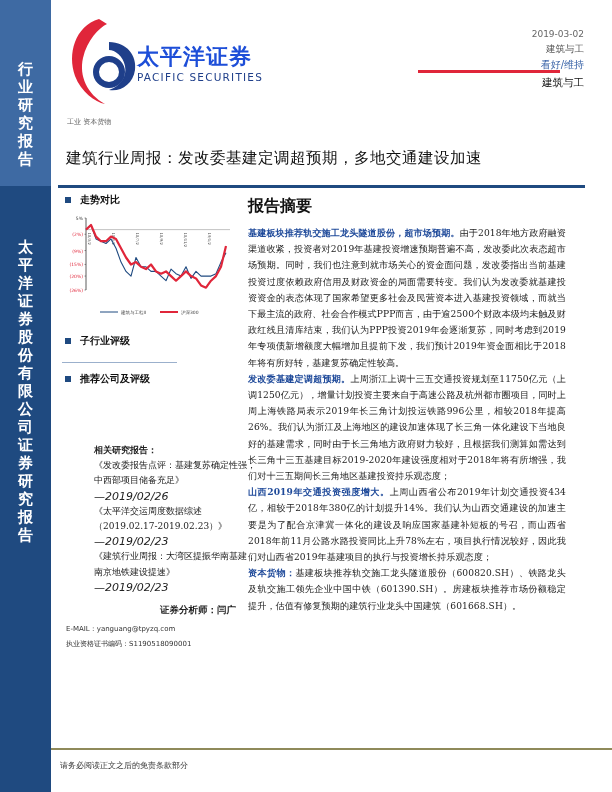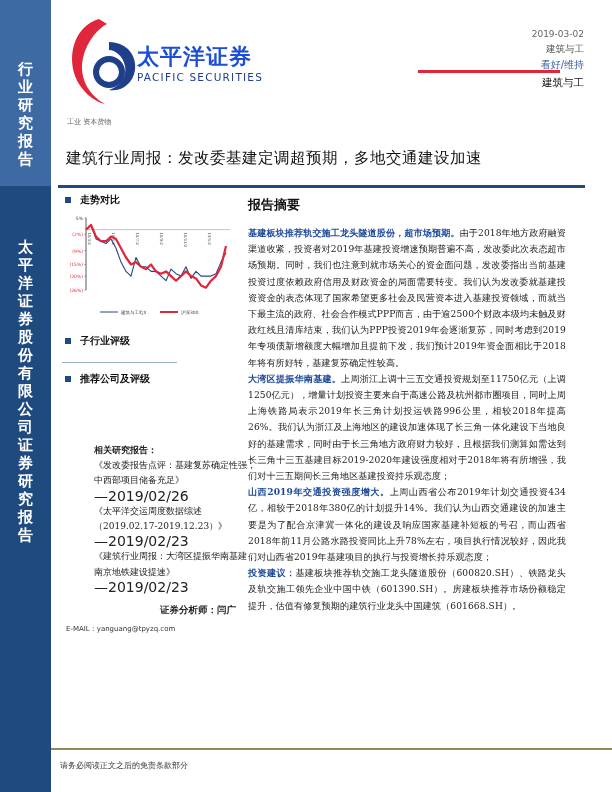--- a/index.html
+++ b/index.html
@@ -58,28 +58,28 @@
     font-family: "DejaVu Serif", serif; display: flex; align-items: center;
   }
   .sq { width: 6px; height: 6px; background: #1f4a80; display: inline-block; margin-right: 9px; }
 
   .chart { position: absolute; left: 60px; top: 212px; width: 176px; height: 108px; }
 
   .hr-grey { position: absolute; left: 62px; top: 362px; width: 115px; height: 1px; background: #9bb0cc; }
 
   .related { position: absolute; left: 66px; top: 443px; width: 170px; font-size: 9px; line-height: 15.2px; color: #222; margin-left: 28px; }
   .related .rh { font-weight: bold; }
-  .related .date { font-family: "DejaVu Sans", sans-serif; font-size: 14px; }
+  .related .date { font-family: "DejaVu Sans", sans-serif; font-size: 11px; font-style: italic; }
 
   .analyst { position: absolute; left: 66px; top: 604px; width: 170px; }
   .analyst .name { font-weight: bold; font-size: 9.5px; margin-bottom: 5px; text-align: right; }
   .analyst .line { font-size: 7px; line-height: 15px; color: #333; font-family: "DejaVu Sans", sans-serif; }
 
   
-  .summary-h { position: absolute; left: 248px; top: 196px; font-size: 13px; font-weight: bold; color: #111; }
+  .summary-h { position: absolute; left: 248px; top: 196px; font-size: 16px; font-weight: bold; color: #111; }
   .summary {
     position: absolute; left: 248px; top: 225px; width: 318px; font-size: 9.1px;
     line-height: 16.2px; color: #222; text-align: justify; letter-spacing: 0.1px;
   }
   .summary p { margin: 0; }
   .lead { color: #1f4a9a; font-weight: bold; }
 
   
   .footer-line { position: absolute; left: 51px; top: 748px; width: 561px; height: 2px; background: #8f8a5a; }
   .footer-left { position: absolute; left: 60px; top: 760px; font-size: 8px; color: #333; }
@@ -189,37 +189,38 @@
   <span>推荐公司及评级</span>
 </div>
 
 <div class="related">
   <div class="rh">相关研究报告：</div>
   <div>
     <div>《发改委报告点评：基建复苏确定性强，中西部项目储备充足》</div>
     <div class="date">—2019/02/26</div>
   </div>
   <div>
-    <div>《太平洋交运周度数据综述（2019.02.17-2019.12.23）》</div>
+    <div>《太平洋交运周度数据综述（2019.02.17-2019.02.23）》</div>
     <div class="date">—2019/02/23</div>
   </div>
   <div>
     <div>《建筑行业周报：大湾区提振华南基建，南京地铁建设提速》</div>
     <div class="date">—2019/02/23</div>
   </div>
 </div>
 
 <div class="analyst">
   <div class="name">证券分析师：闫广</div>
   <div class="line">E-MAIL：yanguang@tpyzq.com</div>
+  <div class="line">执业资格证书编码：S1190518090001</div>
 </div>
 
 <div class="summary-h">报告摘要</div>
 <div class="summary">
   <p><span class="lead">基建板块推荐轨交施工龙头隧道股份，超市场预期。</span><span>由于2018年地方政府融资渠道收紧，投资者对2019年基建投资增速预期普遍不高，发改委此次表态超市场预期。同时，我们也注意到就市场关心的资金面问题，发改委指出当前基建投资过度依赖政府信用及财政资金的局面需要转变。我们认为发改委就基建投资资金的表态体现了国家希望更多社会及民营资本进入基建投资领域，而就当下最主流的政府、社会合作模式PPP而言，由于逾2500个财政本级均未触及财政红线且清库结束，我们认为PPP投资2019年会逐渐复苏，同时考虑到2019年专项债新增额度大幅增加且提前下发，我们预计2019年资金面相比于2018年将有所好转，基建复苏确定性较高。</span></p>
-  <p><span class="lead">大湾区提振华南基建。</span><span>上周浙江上调十三五交通投资规划至11750亿元（上调1250亿元），增量计划投资主要来自于高速公路及杭州都市圈项目，同时上周上海铁路局表示2019年长三角计划投运铁路996公里，相较2018年提高26%。我们认为浙江及上海地区的建设加速体现了长三角一体化建设下当地良好的基建需求，同时由于长三角地方政府财力较好，且根据我们测算如需达到长三角十三五基建目标2019-2020年建设强度相对于2018年将有所增强，我们对十三五期间长三角地区基建投资持乐观态度；</span></p>
+  <p><span class="lead">发改委基建定调超预期。</span><span>上周浙江上调十三五交通投资规划至11750亿元（上调1250亿元），增量计划投资主要来自于高速公路及杭州都市圈项目，同时上周上海铁路局表示2019年长三角计划投运铁路996公里，相较2018年提高26%。我们认为浙江及上海地区的建设加速体现了长三角一体化建设下当地良好的基建需求，同时由于长三角地方政府财力较好，且根据我们测算如需达到长三角十三五基建目标2019-2020年建设强度相对于2018年将有所增强，我们对十三五期间长三角地区基建投资持乐观态度；</span></p>
   <p><span class="lead">山西2019年交通投资强度增大。</span><span>上周山西省公布2019年计划交通投资434亿，相较于2018年380亿的计划提升14%。我们认为山西交通建设的加速主要是为了配合京津冀一体化的建设及响应国家基建补短板的号召，而山西省2018年前11月公路水路投资同比上升78%左右，项目执行情况较好，因此我们对山西省2019年基建项目的执行与投资增长持乐观态度；</span></p>
-  <p><span class="lead">投资建议：</span><span>基建板块推荐轨交施工龙头隧道股份（600820.SH）、铁路龙头及轨交施工领先企业中国中铁（601390.SH）。房建板块推荐市场份额稳定提升，估值有修复预期的建筑行业龙头中国建筑（601668.SH）。</span></p>
+  <p><span class="lead">资本货物：</span><span>基建板块推荐轨交施工龙头隧道股份（600820.SH）、铁路龙头及轨交施工领先企业中国中铁（601390.SH）。房建板块推荐市场份额稳定提升，估值有修复预期的建筑行业龙头中国建筑（601668.SH）。</span></p>
 </div>
 
 <div class="footer-line"></div>
 <div class="footer-left">请务必阅读正文之后的免责条款部分</div>
 <div class="footer-right">守正 出奇 宁静 致远</div>
 
 </body></html>

